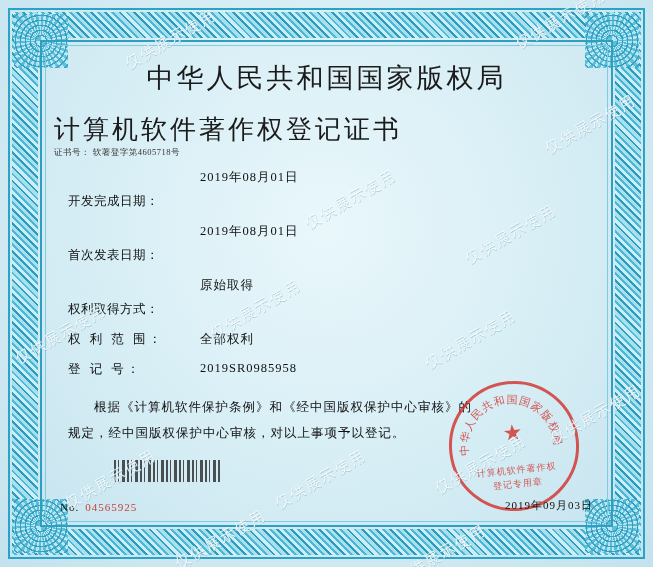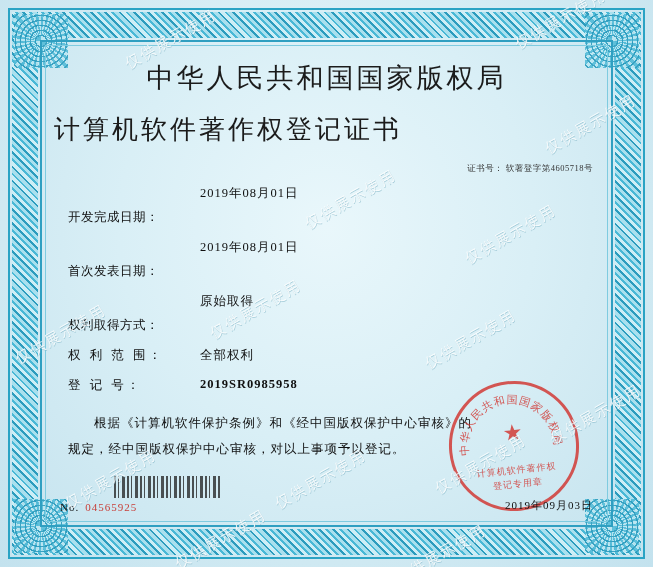--- a/index.html
+++ b/index.html
@@ -81,24 +81,22 @@
   }
   .title-sub {
     text-align: left;
     font-size: 26px;
     letter-spacing: 3px;
     color: #1b1b1b;
     margin-top: 16px;
     font-weight: 500;
   }
   .cert-no {
-    text-align: right;
     font-size: 8.5px;
     color: #333;
-    margin-top: 16px;
     padding-right: 6px;
     letter-spacing: .5px;
   }
   .fields {
     margin-top: 10px;
     padding-left: 14px;
   }
   .field-row {
     display: flex;
     align-items: flex-start;
@@ -115,21 +113,20 @@
   .field-label.wide {
     letter-spacing: 0.5px;
     margin-top: 24px;
   }
   .field-value {
     letter-spacing: 1px;
     white-space: pre-line;
   }
   .field-value.mono {
     font-family: "Liberation Serif", "DejaVu Serif", serif;
-    font-weight: bold;
   }
   .para {
     margin-top: 16px;
     font-size: 12.5px;
     color: #101010;
     line-height: 26px;
     letter-spacing: 1px;
     padding-left: 14px;
     padding-right: 6px;
   }

